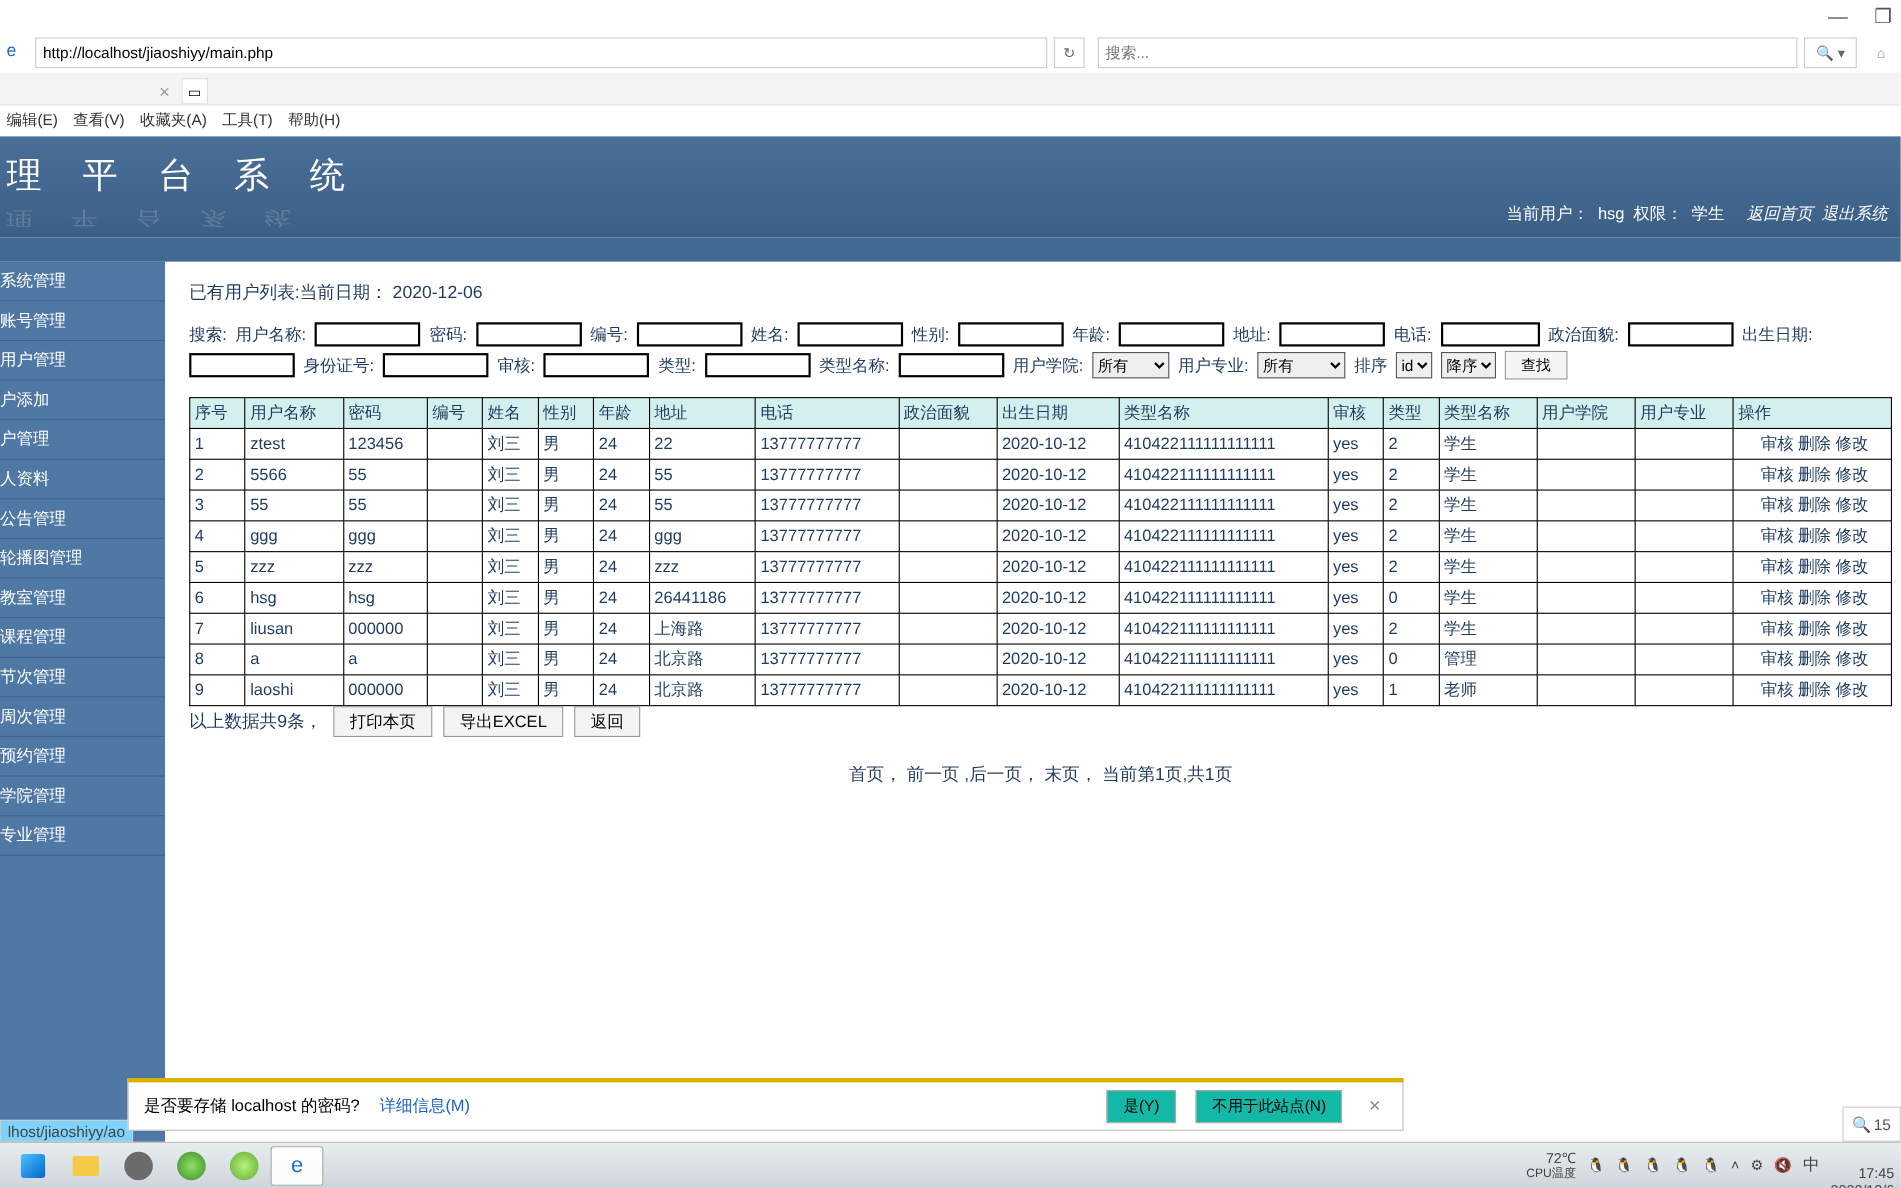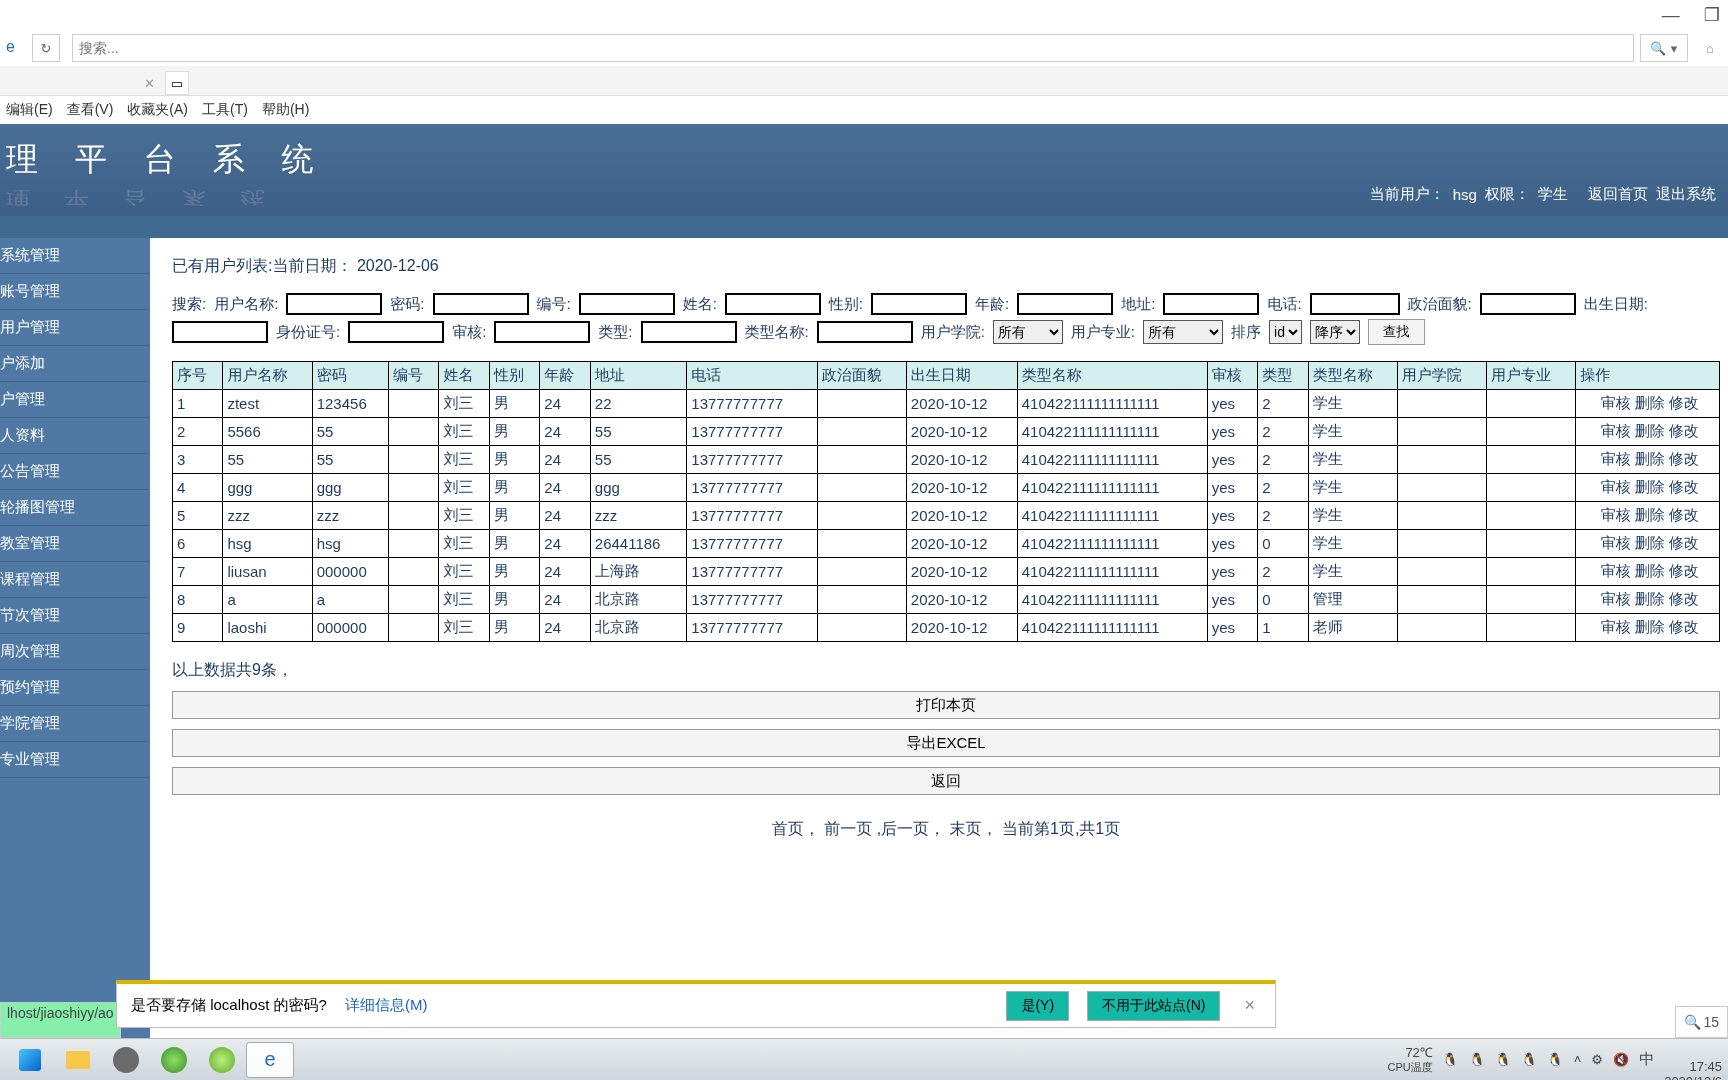--- a/index.html
+++ b/index.html
@@ -25,21 +25,21 @@
 
 
 .menubar { height:28px; display:flex; align-items:center; gap:14px; padding:0 6px; background:#fff; font-size:14px; }
 .menubar span { cursor:pointer; color:#333; }
 
 
 .banner { height:92px; background:linear-gradient(#4a6f97,#3c5f86); position:relative; color:#fff; }
 .banner .title { position:absolute; left:6px; top:14px; font-size:32px; letter-spacing:14px; font-weight:400; }
 .banner .title-shadow { position:absolute; left:6px; top:58px; font-size:24px; letter-spacing:14px; color:rgba(255,255,255,0.18); transform:scaleY(-0.7);}
 .banner .userinfo { position:absolute; right:12px; bottom:12px; font-size:15px; display:flex; gap:8px; align-items:center; }
-.banner .userinfo a { color:#fff; text-decoration:none; }
+.banner .userinfo a { color:#fff; text-decoration:none;font-style:italic; }
 
 .bluebar { height:22px; background:#416a93; }
 
 
 .layout { display:flex; height:calc(1080px - 30px - 36px - 30px - 28px - 92px - 22px - 42px); }
 .sidebar { width:150px; background:#4f79a4; display:flex; flex-direction:column; position:relative; }
 .sidebar .item { height:36px; display:flex; align-items:center; color:#fff; font-size:15px; border-bottom:1px solid #3f6289; cursor:pointer; }
 .sidebar .knob { position:absolute; right:-10px; top:240px; width:12px; height:50px; background:#4f79a4; border-radius:0 6px 6px 0; }
 
 .main { flex:1; padding:18px 8px 10px 22px; background:#fff;color:#1e3a5f; position:relative; }
@@ -49,53 +49,54 @@
 .searchrow select { height:24px; border:1px solid #555; font-size:14px; }
 .searchrow button { height:26px; padding:0 14px; border:1px solid #999; background:#f4f4f4; cursor:pointer; }
 
 table.data { border-collapse:collapse; width:100%; font-size:15px; color:#1e3a5f; margin-top:16px; }
 table.data th, table.data td { border:1px solid #000; padding:2px 4px; text-align:left; height:28px; white-space:nowrap; }
 table.data th { background:#d3f0ef; font-weight:400; }
 table.data td.ops { text-align:center; }
 table.data td.ops span { margin-left:4px; cursor:pointer;}
 table.data th.ops { text-align:left; }
 
-.footerrow { margin-top:18px; font-size:16px; display:flex; gap:10px;flex-direction:column; }
+.footerrow { font-size:16px; display:flex; align-items:center; gap:10px; }
 .footerrow button { height:28px; padding:0 14px; border:1px solid #999; background:#f4f4f4; cursor:pointer; font-size:15px; }
 .pager { text-align:center; margin-top:24px; font-size:16px; }
 
 
 .savepw { position:absolute; left:116px; bottom:52px; width:1160px; height:48px; border:1px solid #bfbfbf; border-top:4px solid #d9b300; background:#fff; display:flex; align-items:center; padding:0 14px; gap:18px; font-size:15px; z-index:5; }
 .savepw .link { color:#1a64c4; cursor:pointer; }
 .savepw .spacer { flex:1; }
 .savepw button { height:30px; padding:0 14px; border:1px solid #aaa; background:#14b8a6; cursor:pointer; font-size:14px; }
 .savepw .close { color:#888; cursor:pointer; padding:0 6px; font-size:18px; }
 
 
 .zoomhint { position:absolute; right:0; bottom:42px; height:32px; padding:4px 8px; border:1px solid #ccc; background:#fff;display:flex;align-items:center;gap:2px;font-size:14px;color:#555;}
-.statusbar-url { position:absolute; left:0; bottom:42px; height:36px; padding:2px 6px; background:#86efac; border:1px solid #ccc; font-size:14px; color:#444; }
+.statusbar-url { position:absolute; left:0; bottom:42px; height:20px; padding:2px 6px; background:#7dd3fc; border:1px solid #ccc; font-size:14px; color:#444; }
 
 
 .taskbar { position:absolute; bottom:0; left:0; height:42px; width:100%; background:linear-gradient(#e8ecef,#cfd6db); display:flex; align-items:center; padding:0 6px; border-top:1px solid #bbb; }
 .taskbar .tb-item { width:48px; height:36px; display:flex; align-items:center; justify-content:center; cursor:pointer; }
 .taskbar .tb-item.active { background:rgba(255,255,255,0.9); border:1px solid #aaa; border-radius:3px;}
 .taskbar .tray { margin-left:auto; display:flex; align-items:center; gap:10px; color:#444; font-size:13px; }
 .taskbar .clock { text-align:right; font-size:13px; line-height:15px;margin-top:28px; }
 .tb-circle { width:26px;height:26px;border-radius:50%; }
 </style>
 </head>
 <body>
 
 <div class="window-chrome">
   <span>—</span>
   <span>❐</span>
 </div>
 
 <div class="addr-row">
   <span class="ie-icon">e</span>
+  <input class="url" type="text" value="http://localhost/jiaoshiyy/main.php" style="">
   <div class="refresh">↻</div>
   <input class="search" type="text" placeholder="搜索..." style="">
   <div class="searchbtn">🔍 ▾</div>
   <div class="homeicon">⌂</div>
 </div>
 
 <div class="tabbar">
   <span class="tab-close">✕</span>
   <div class="newtab">▭</div>
 </div>

